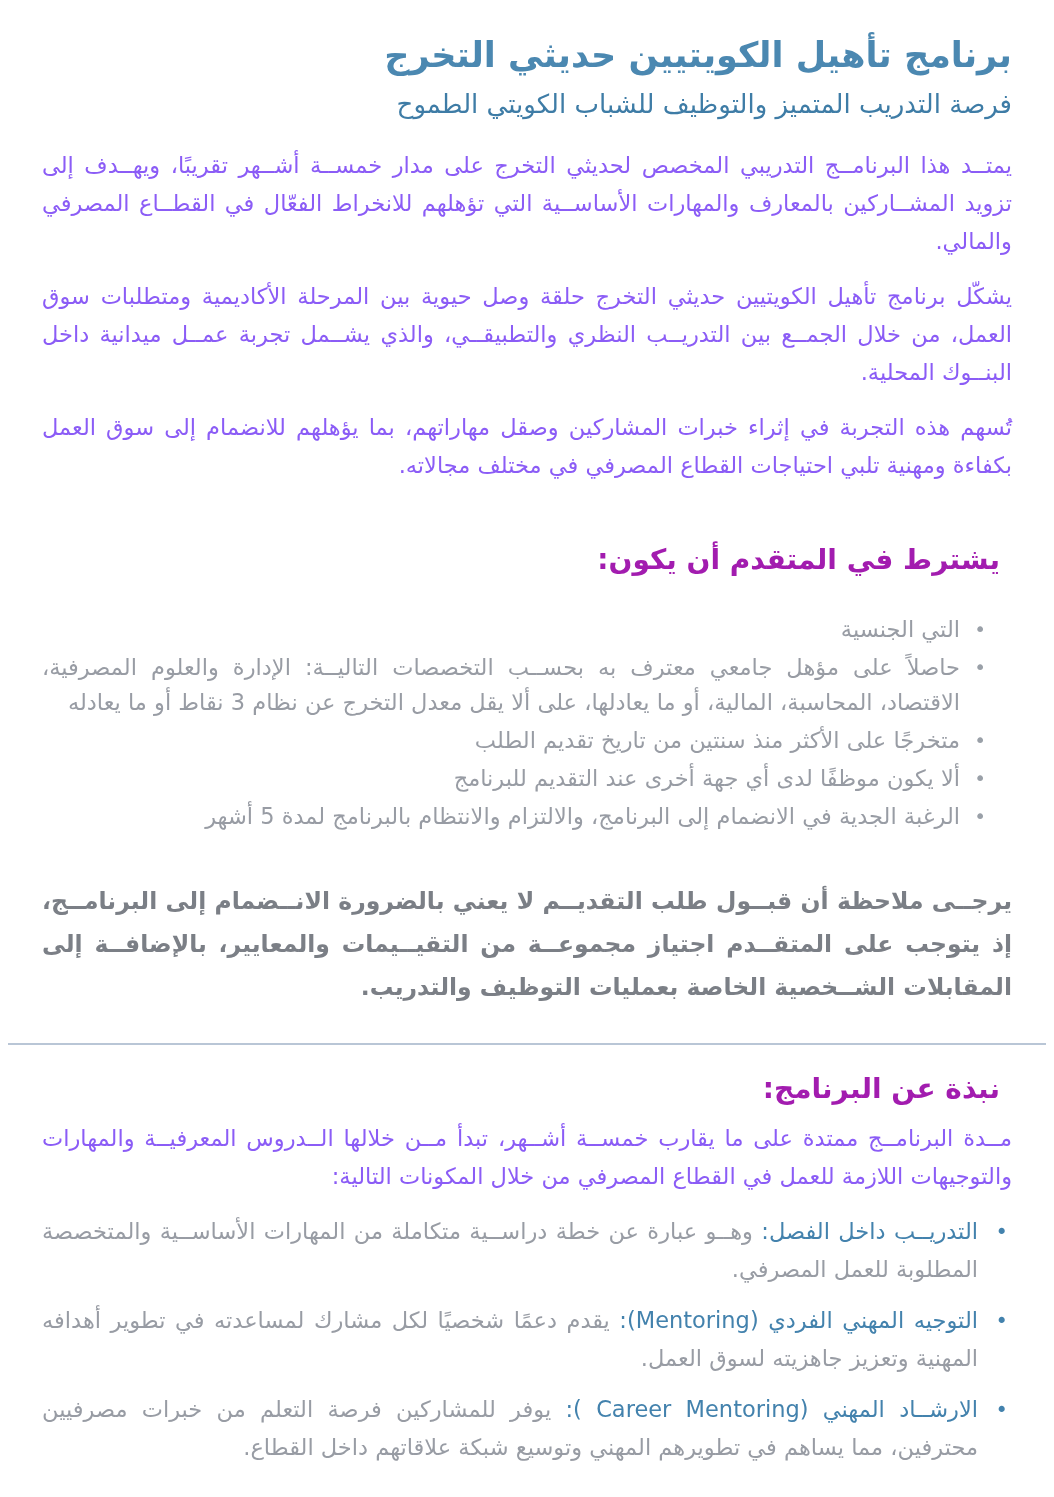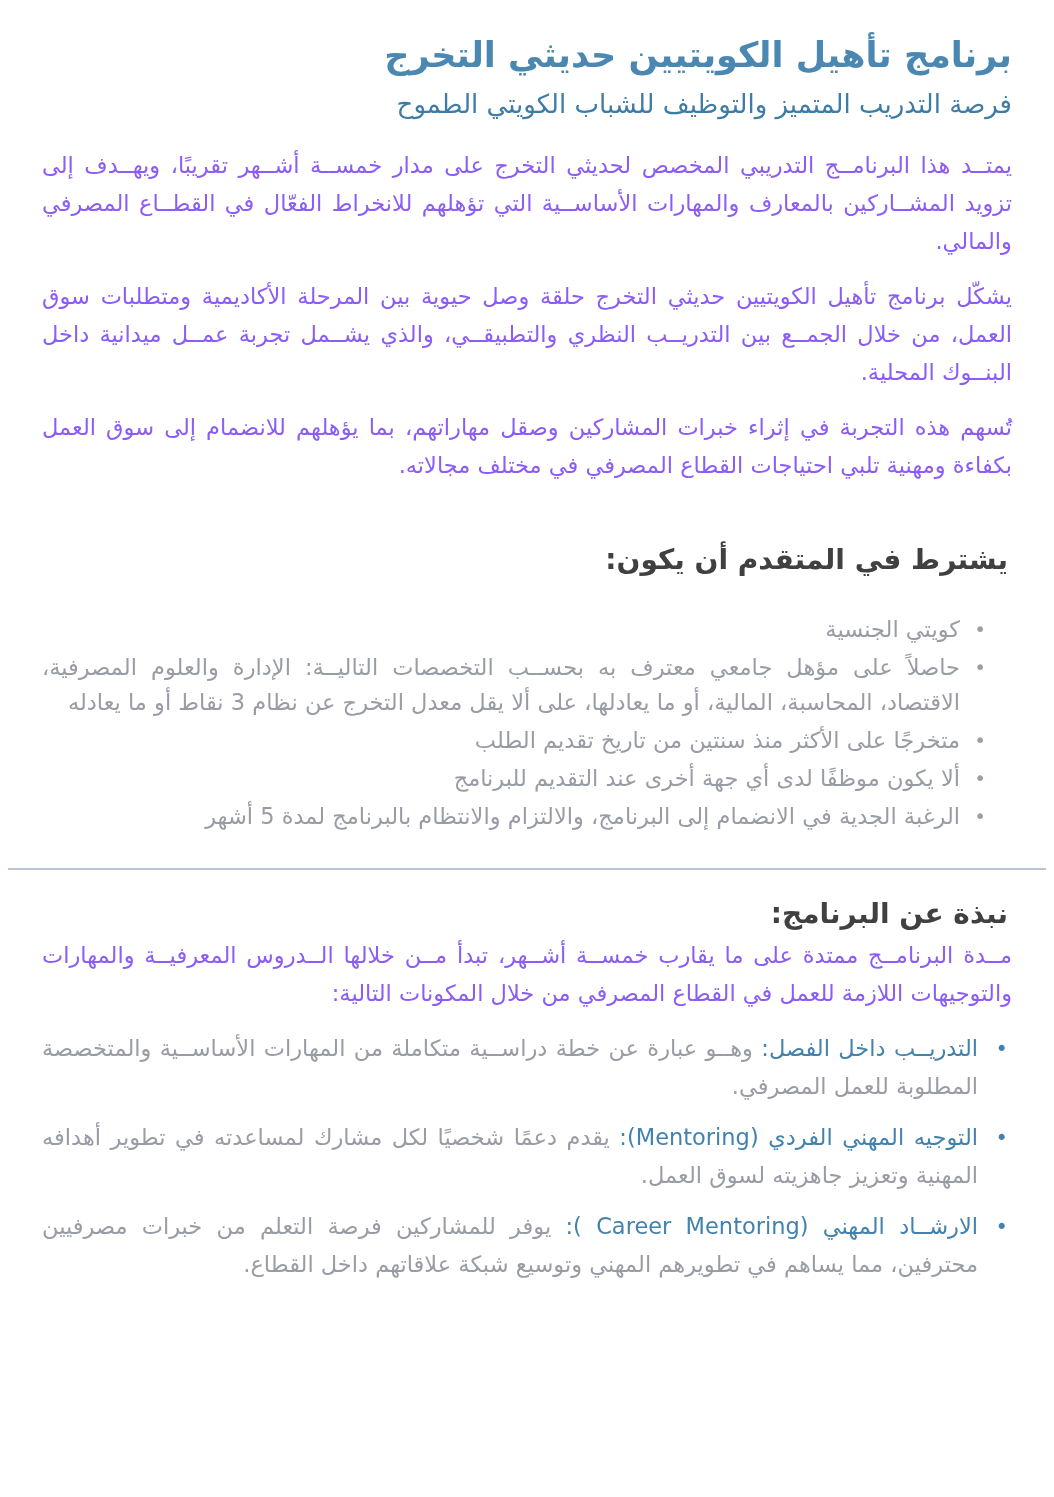--- a/index.html
+++ b/index.html
@@ -42,22 +42,22 @@
   .body-par {
     margin: 0 0 17px 0;
     font-size: 22.5px;
     line-height: 38px;
     text-align: justify;
     text-justify: inter-word;
     color: #8b5cf6;
   }
   .intro-block { margin-top: 24px; }
   .section-heading {
-    margin: 4px;
-    color: #404040;
+    margin: 12px;
+    color: #a21caf;
     font-size: 28px;
     font-weight: bold;
     text-align: right;
     line-height: 1.3;
   }
   .req-heading { margin-top: 58px; }
   .req-list {
     list-style: none;
     margin: 34px 0 0 0;
     padding: 0 26px 0 0;
@@ -131,27 +131,28 @@
 
   <div class="intro-block">
     <p class="body-par">يمتــد هذا البرنامــج التدريبي المخصص لحديثي التخرج على مدار خمســة أشــهر تقريبًا، ويهــدف إلى تزويد المشــاركين بالمعارف والمهارات الأساســية التي تؤهلهم للانخراط الفعّال في القطــاع المصرفي والمالي.</p>
     <p class="body-par">يشكّل برنامج تأهيل الكويتيين حديثي التخرج حلقة وصل حيوية بين المرحلة الأكاديمية ومتطلبات سوق العمل، من خلال الجمــع بين التدريــب النظري والتطبيقــي، والذي يشــمل تجربة عمــل ميدانية داخل البنــوك المحلية.</p>
     <p class="body-par">تُسهم هذه التجربة في إثراء خبرات المشاركين وصقل مهاراتهم، بما يؤهلهم للانضمام إلى سوق العمل بكفاءة ومهنية تلبي احتياجات القطاع المصرفي في مختلف مجالاته.</p>
   </div>
 
   <h2 class="section-heading req-heading">يشترط في المتقدم أن يكون:</h2>
 
   <ul class="req-list">
-    <li><span>كويتي الجنسية</span></li>
+    <li><span>التي الجنسية</span></li>
     <li><span>حاصلاً على مؤهل جامعي معترف به بحســب التخصصات التاليــة: الإدارة والعلوم المصرفية، الاقتصاد، المحاسبة، المالية، أو ما يعادلها، على ألا يقل معدل التخرج عن نظام 3 نقاط أو ما يعادله</span></li>
     <li><span>متخرجًا على الأكثر منذ سنتين من تاريخ تقديم الطلب</span></li>
     <li><span>ألا يكون موظفًا لدى أي جهة أخرى عند التقديم للبرنامج</span></li>
     <li><span>الرغبة الجدية في الانضمام إلى البرنامج، والالتزام والانتظام بالبرنامج لمدة 5 أشهر</span></li>
   </ul>
 
+  <p class="note-par">يرجــى ملاحظة أن قبــول طلب التقديــم لا يعني بالضرورة الانــضمام إلى البرنامــج، إذ يتوجب على المتقــدم اجتياز مجموعــة من التقيــيمات والمعايير، بالإضافــة إلى المقابلات الشــخصية الخاصة بعمليات التوظيف والتدريب.</p>
 
   <hr class="divider">
 
   <h2 class="section-heading about-heading">نبذة عن البرنامج:</h2>
   <p class="body-par about-intro">مــدة البرنامــج ممتدة على ما يقارب خمســة أشــهر، تبدأ مــن خلالها الــدروس المعرفيــة والمهارات والتوجيهات اللازمة للعمل في القطاع المصرفي من خلال المكونات التالية:</p>
 
   <ul class="comp-list">
     <li>
       <span class="comp-label">التدريــب داخل الفصل:</span>
       <span>وهــو عبارة عن خطة دراســية متكاملة من المهارات الأساســية والمتخصصة المطلوبة للعمل المصرفي.</span>

